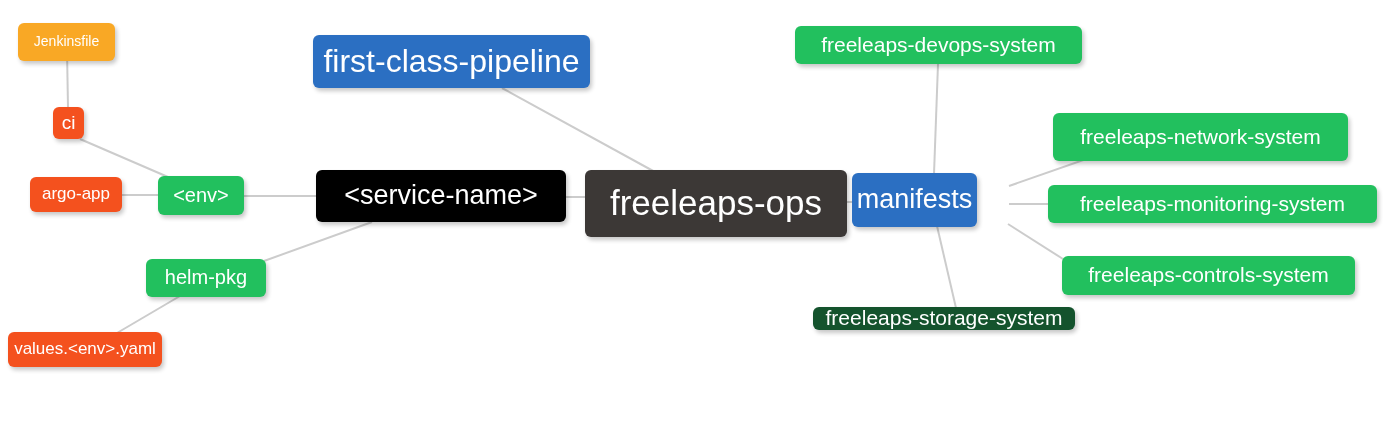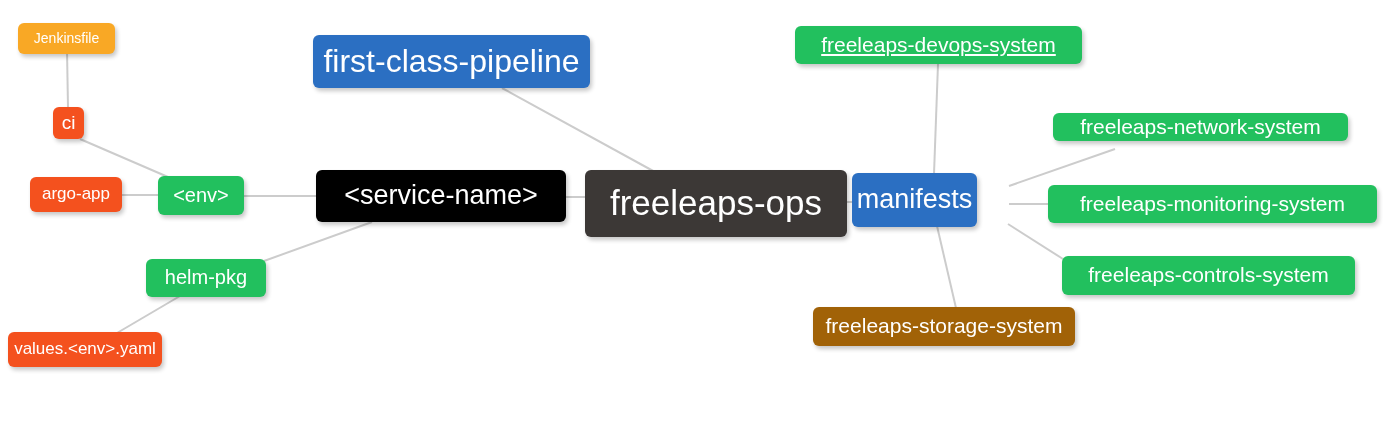--- a/index.html
+++ b/index.html
@@ -51,29 +51,29 @@
       <line x1="502" y1="88" x2="655" y2="172" stroke="#cccccc" stroke-width="2"></line>
       <line x1="566" y1="197" x2="586" y2="197" stroke="#cccccc" stroke-width="2"></line>
       <line x1="843" y1="202" x2="856" y2="202" stroke="#cccccc" stroke-width="2"></line>
       <line x1="938" y1="64" x2="934" y2="174" stroke="#cccccc" stroke-width="2"></line>
       <line x1="1009" y1="186" x2="1115" y2="149" stroke="#cccccc" stroke-width="2"></line>
       <line x1="1009" y1="204" x2="1049" y2="204" stroke="#cccccc" stroke-width="2"></line>
       <line x1="1008" y1="224" x2="1063" y2="259" stroke="#cccccc" stroke-width="2"></line>
       <line x1="937" y1="226" x2="956" y2="308" stroke="#cccccc" stroke-width="2"></line>
     </svg>
   <div id="node-layer">
-      <div class="node" style="left: 18px; top: 23px; width: 97px; height: 31px; font-size: 14px; background: rgb(249, 168, 37); color: rgb(255, 255, 255);">Jenkinsfile</div>
+      <div class="node" style="left: 18px; top: 23px; width: 97px; height: 38px; font-size: 14px; background: rgb(249, 168, 37); color: rgb(255, 255, 255);">Jenkinsfile</div>
       <div class="node" style="left: 53px; top: 107px; width: 31px; height: 32px; font-size: 19px; background: rgb(244, 81, 30); color: rgb(255, 255, 255);">ci</div>
       <div class="node" style="left: 30px; top: 177px; width: 92px; height: 35px; font-size: 17px; background: rgb(244, 81, 30); color: rgb(255, 255, 255);">argo-app</div>
       <div class="node" style="left: 158px; top: 176px; width: 86px; height: 39px; font-size: 20px; background: rgb(34, 192, 94); color: rgb(255, 255, 255);">&lt;env&gt;</div>
       <div class="node" style="left: 146px; top: 259px; width: 120px; height: 38px; font-size: 20px; background: rgb(34, 192, 94); color: rgb(255, 255, 255);">helm-pkg</div>
       <div class="node" style="left: 8px; top: 332px; width: 154px; height: 35px; font-size: 17px; background: rgb(244, 81, 30); color: rgb(255, 255, 255);">values.&lt;env&gt;.yaml</div>
       <div class="node" style="left: 313px; top: 35px; width: 277px; height: 53px; font-size: 32px; background: rgb(43, 111, 194); color: rgb(255, 255, 255);">first-class-pipeline</div>
       <div class="node" style="left: 316px; top: 170px; width: 250px; height: 52px; font-size: 27px; background: #000000; color: rgb(255, 255, 255);">&lt;service-name&gt;</div>
       <div class="node" style="left: 585px; top: 170px; width: 262px; height: 67px; font-size: 35px; background: rgb(60, 56, 54); color: rgb(255, 255, 255);">freeleaps-ops</div>
       <div class="node" style="left: 852px; top: 173px; width: 125px; height: 54px; font-size: 27px; background: rgb(43, 111, 194); color: rgb(255, 255, 255);">manifests</div>
-      <div class="node" style="left: 795px; top: 26px; width: 287px; height: 38px; font-size: 21px; background: rgb(34, 192, 94); color: rgb(255, 255, 255); text-decoration: underline;">freeleaps-devops-system</div>
-      <div class="node" style="left: 1053px; top: 113px; width: 295px; height: 28px; font-size: 21px; background: rgb(34, 192, 94); color: rgb(255, 255, 255);">freeleaps-network-system</div>
+      <div class="node" style="left: 795px; top: 26px; width: 287px; height: 38px; font-size: 21px; background: rgb(34, 192, 94); color: rgb(255, 255, 255);">freeleaps-devops-system</div>
+      <div class="node" style="left: 1053px; top: 113px; width: 295px; height: 48px; font-size: 21px; background: rgb(34, 192, 94); color: rgb(255, 255, 255);">freeleaps-network-system</div>
       <div class="node" style="left: 1048px; top: 185px; width: 329px; height: 38px; font-size: 21px; background: rgb(34, 192, 94); color: rgb(255, 255, 255);">freeleaps-monitoring-system</div>
       <div class="node" style="left: 1062px; top: 256px; width: 293px; height: 39px; font-size: 21px; background: rgb(34, 192, 94); color: rgb(255, 255, 255);">freeleaps-controls-system</div>
-      <div class="node" style="left: 813px; top: 307px; width: 262px; height: 39px; font-size: 21px; background: #a16207; color: rgb(255, 255, 255); text-align: right;">freeleaps-storage-system</div>
+      <div class="node" style="left: 813px; top: 307px; width: 262px; height: 23px; font-size: 21px; background: #14532d; color: rgb(255, 255, 255); text-align: right;">freeleaps-storage-system</div>
     </div>
 </div>
 
 </body></html>

